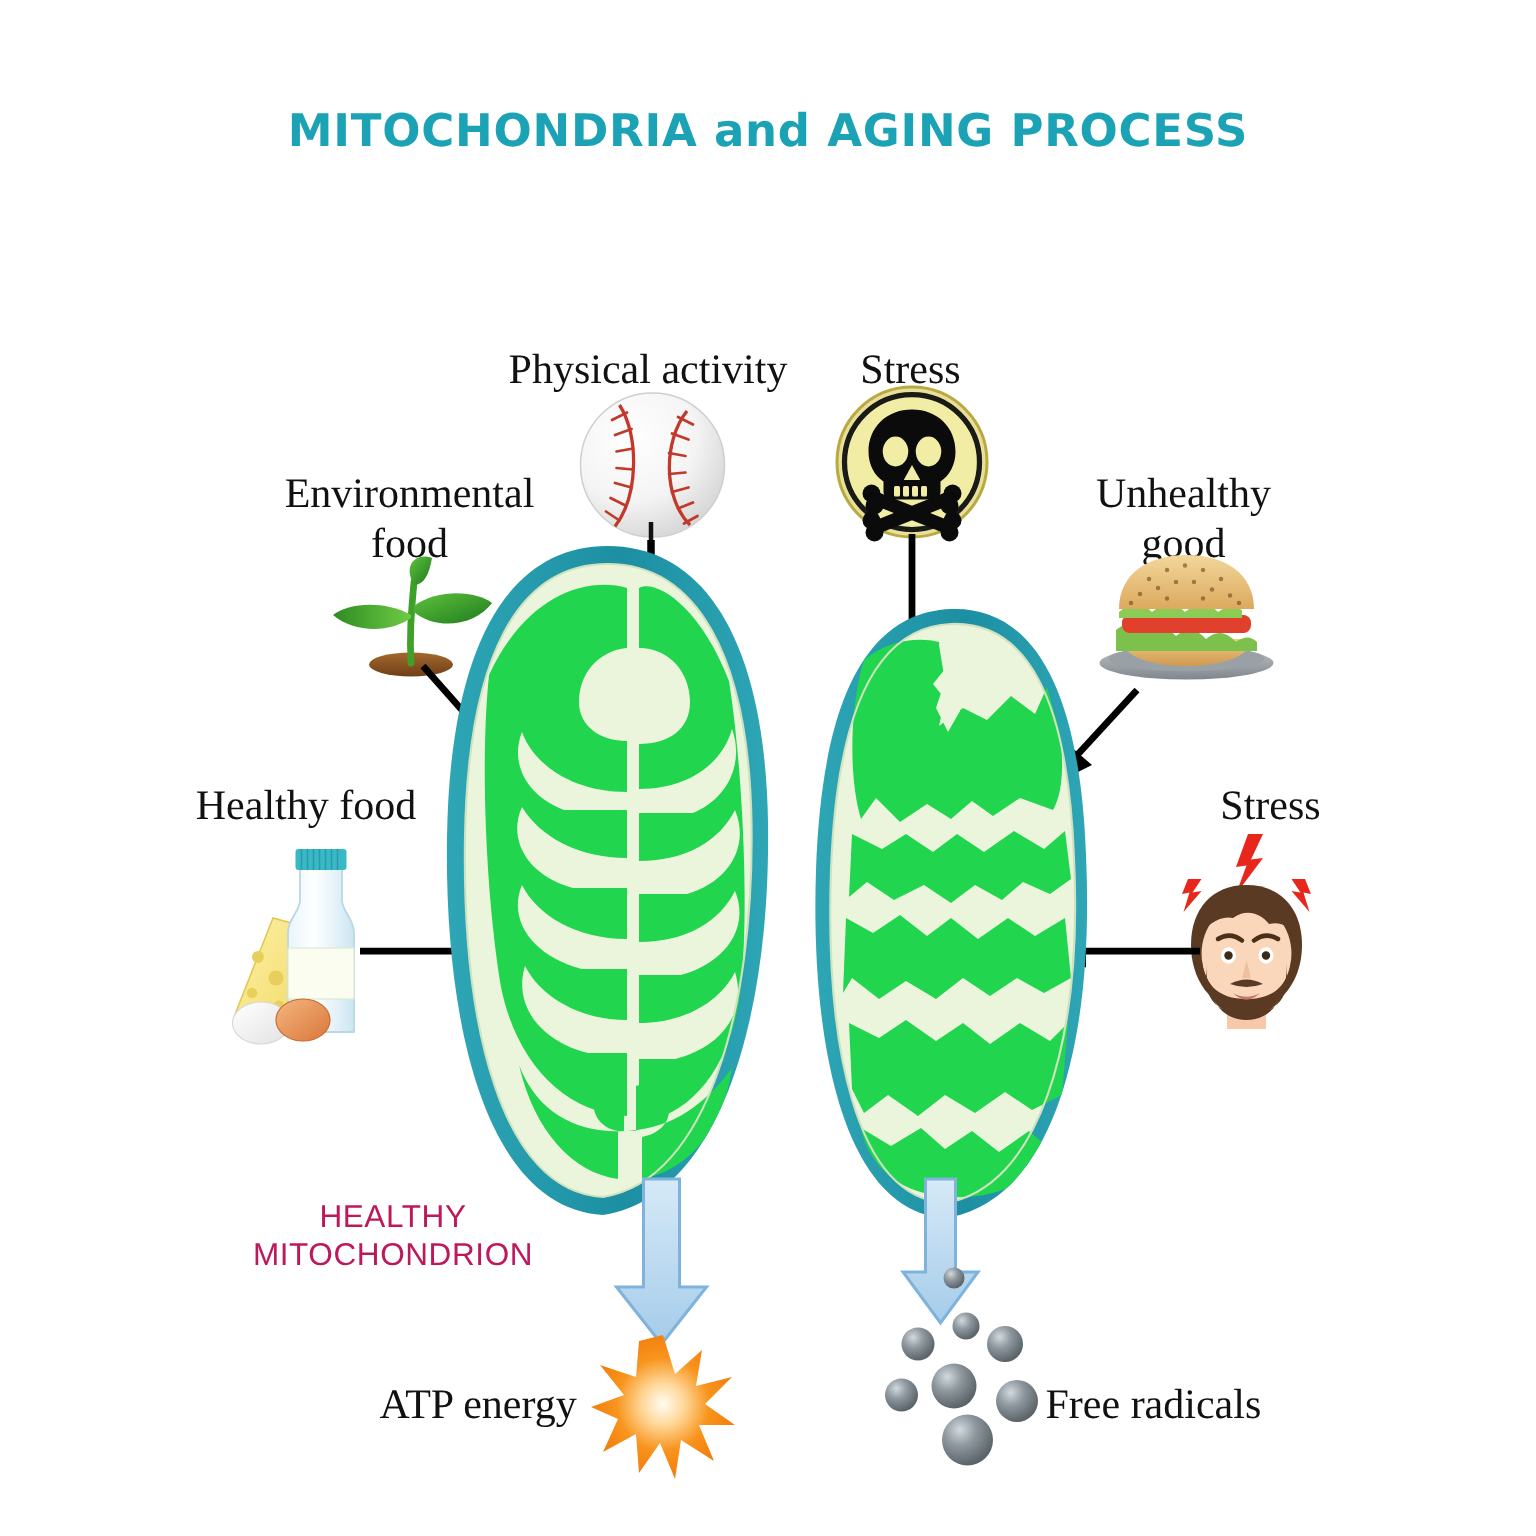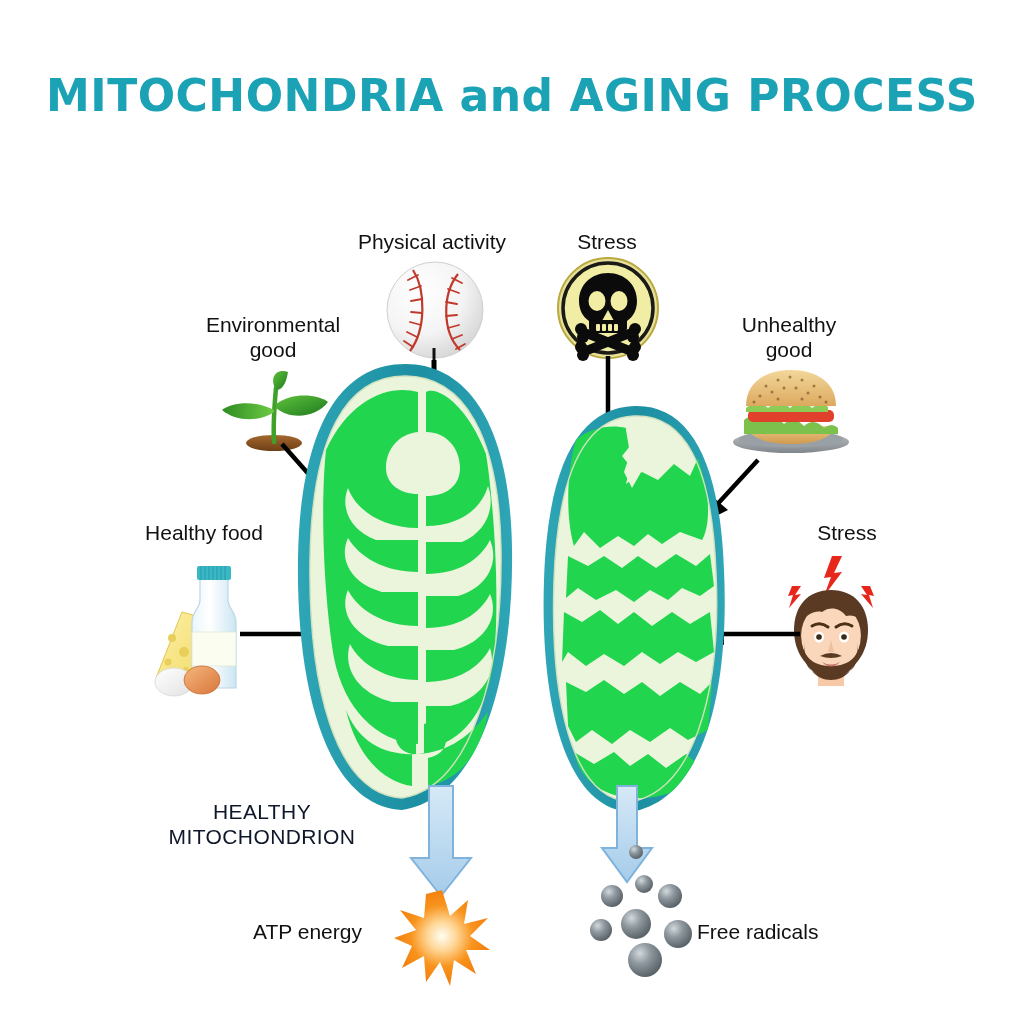--- a/index.html
+++ b/index.html
@@ -25,43 +25,43 @@
   .abs { position: absolute; }
 
   
   #title {
     position: absolute;
     top: 70px;
     left: 0;
     width: 1024px;
     text-align: center;
     font-family: "DejaVu Sans", sans-serif;
-    font-size: 44px;
+    font-size: 30px;
     font-weight: bold;
     letter-spacing: 0.5px;
     color: #1BA3B5;
     white-space: nowrap;
   }
 
   
   .label {
     position: absolute;
-    font-family: Liberation Sans, sans-serif;
-    font-size: 21px;
+    font-family: Liberation Serif, serif;
+    font-size: 28px;
     color: #111111;
     text-align: center;
     line-height: 1.18;
     white-space: pre-line;
   }
 
   .caption {
     position: absolute;
     font-family: "Liberation Sans", sans-serif;
     font-size: 21px;
-    color: #0f172a;
+    color: #be185d;
     text-align: center;
     line-height: 1.18;
     letter-spacing: 0.4px;
     white-space: pre-line;
   }
 
   
   .lbl-center { transform: translateX(-50%); }
 
   svg { display: block; overflow: visible; }
@@ -95,21 +95,21 @@
   <svg class="abs" style="left:418px; top:348px;" width="40" height="50" viewBox="0 0 40 50">
     <line x1="16" y1="0" x2="16" y2="46" stroke="#111" stroke-width="3"></line>
   </svg>
 
   <svg class="abs" style="left:404px; top:360px;" width="60" height="62" viewBox="0 0 60 62">
     <line x1="30" y1="0" x2="30" y2="42" stroke="#000" stroke-width="5"></line>
     <polygon points="30,58 19,33 41,33" fill="#000"></polygon>
   </svg>
 
   <div class="label lbl-center" style="left:273px; top:313px;">Environmental
-good</div>
+food</div>
 
   <svg class="abs" style="left:216px; top:366px;" width="120" height="90" viewBox="0 0 120 90">
     <defs>
       <linearGradient id="leafG" x1="0" y1="0" x2="1" y2="1">
         <stop offset="0%" stop-color="#5FC23C"></stop>
         <stop offset="100%" stop-color="#1E7A1E"></stop>
       </linearGradient>
       <linearGradient id="leafG2" x1="0" y1="0" x2="1" y2="0">
         <stop offset="0%" stop-color="#2E8B22"></stop>
         <stop offset="100%" stop-color="#6ECB45"></stop>

